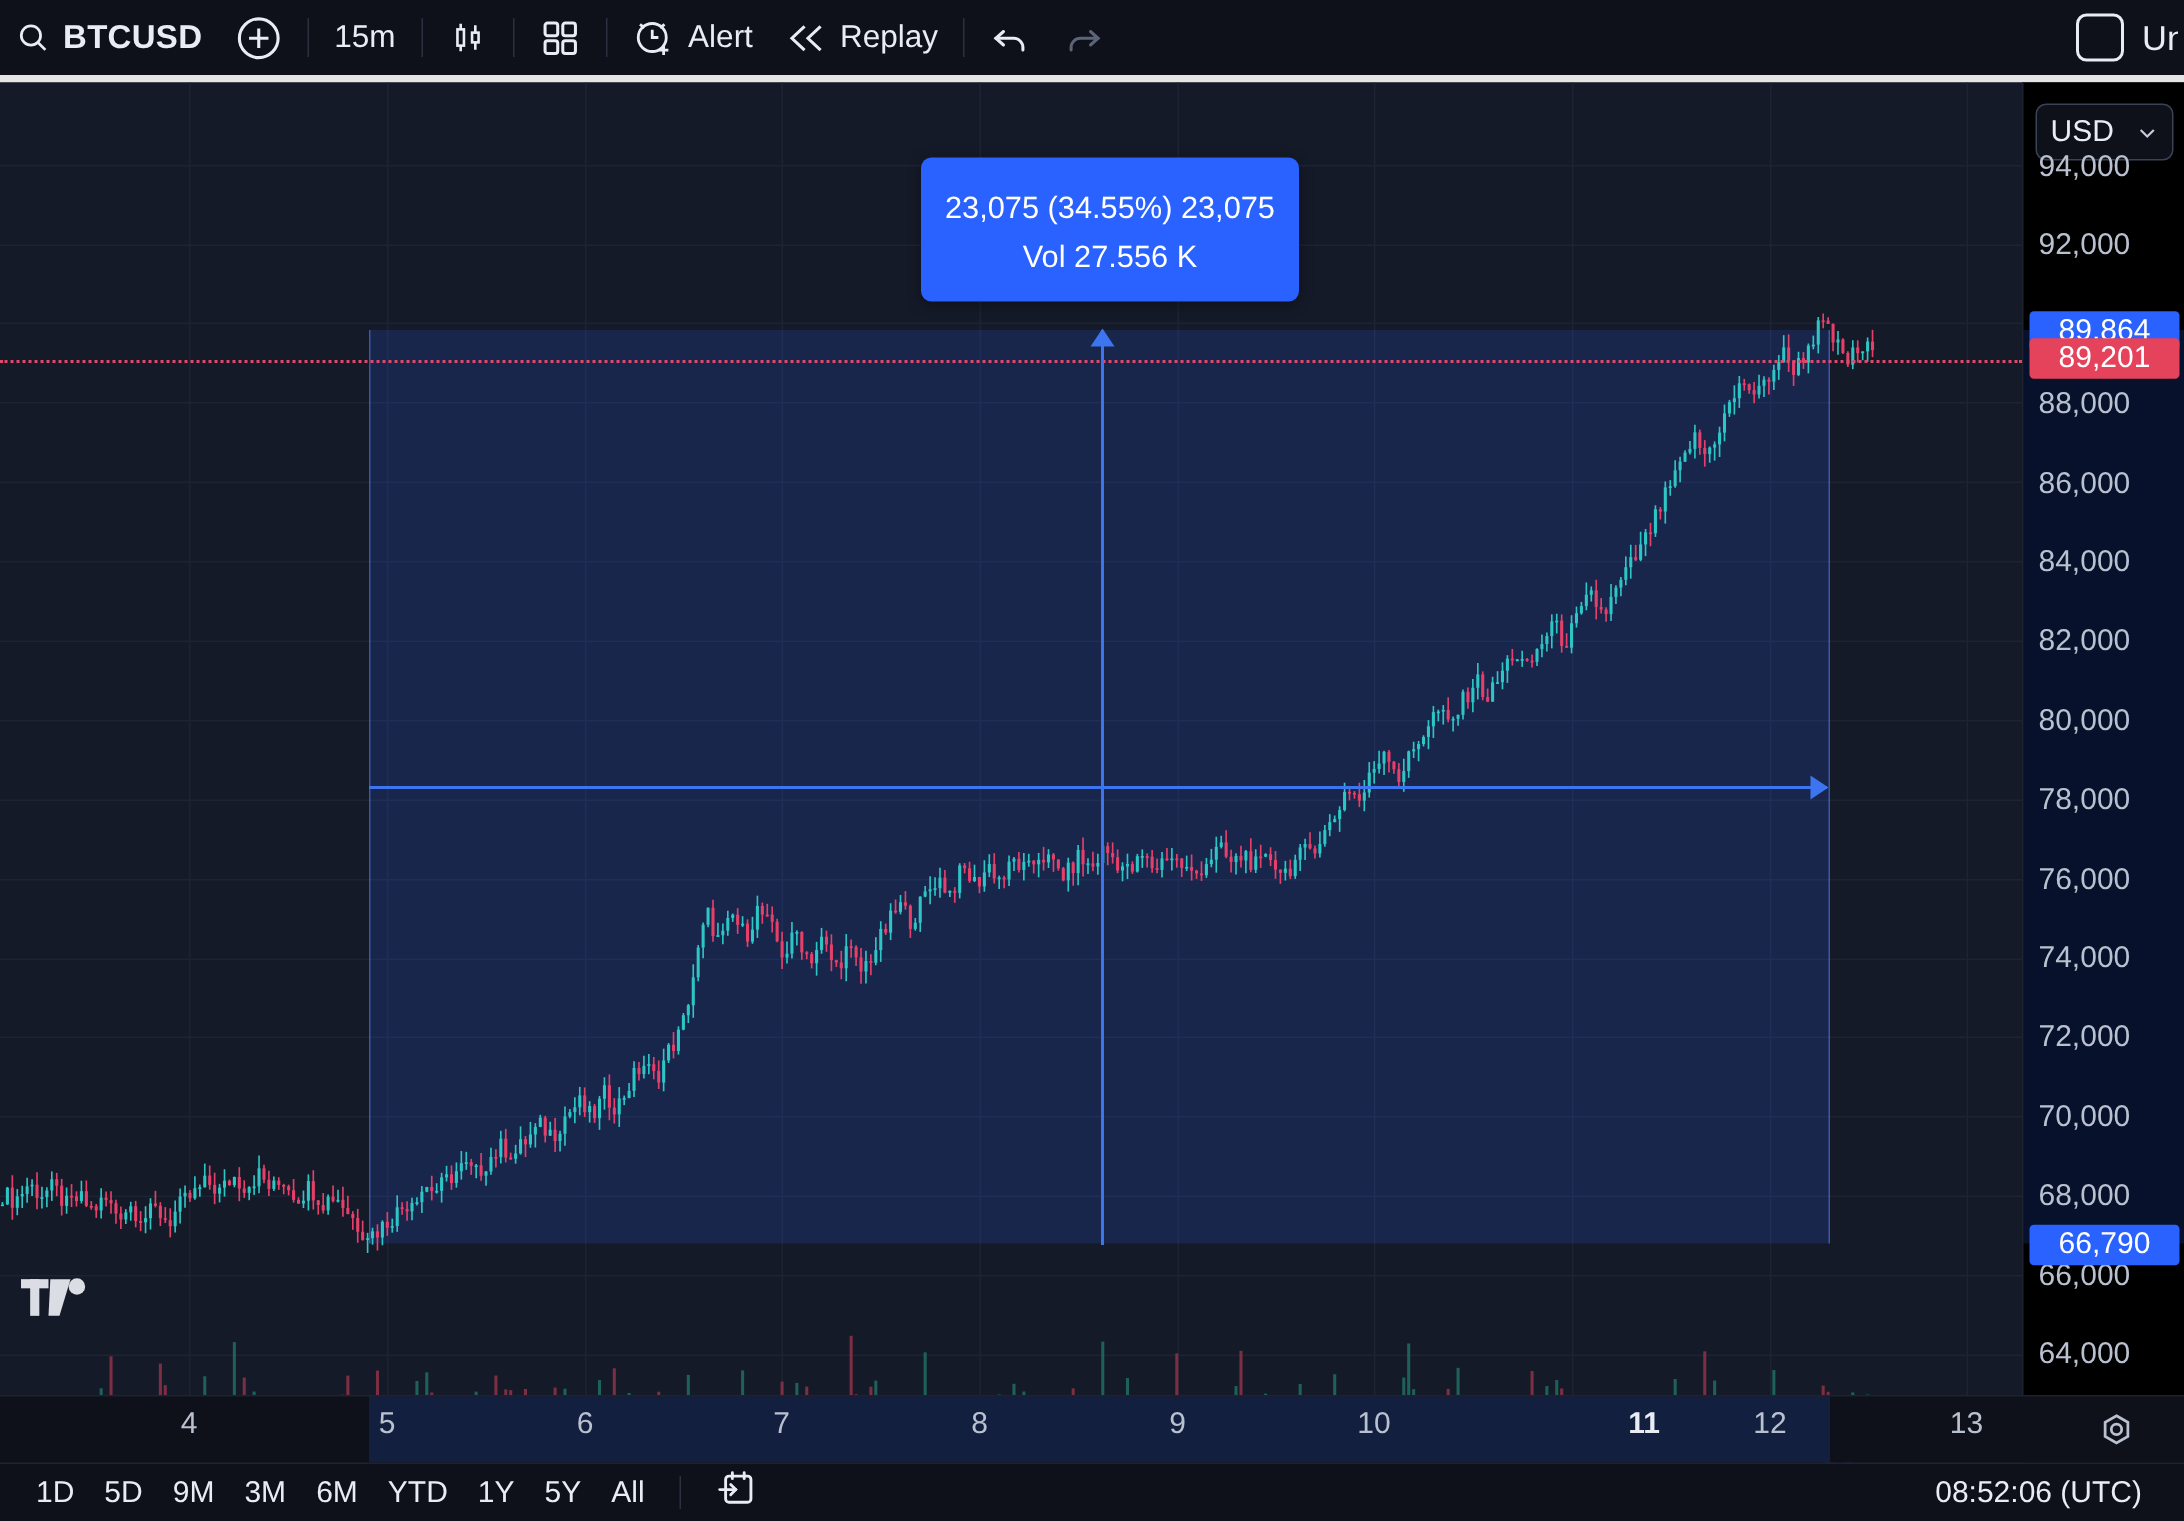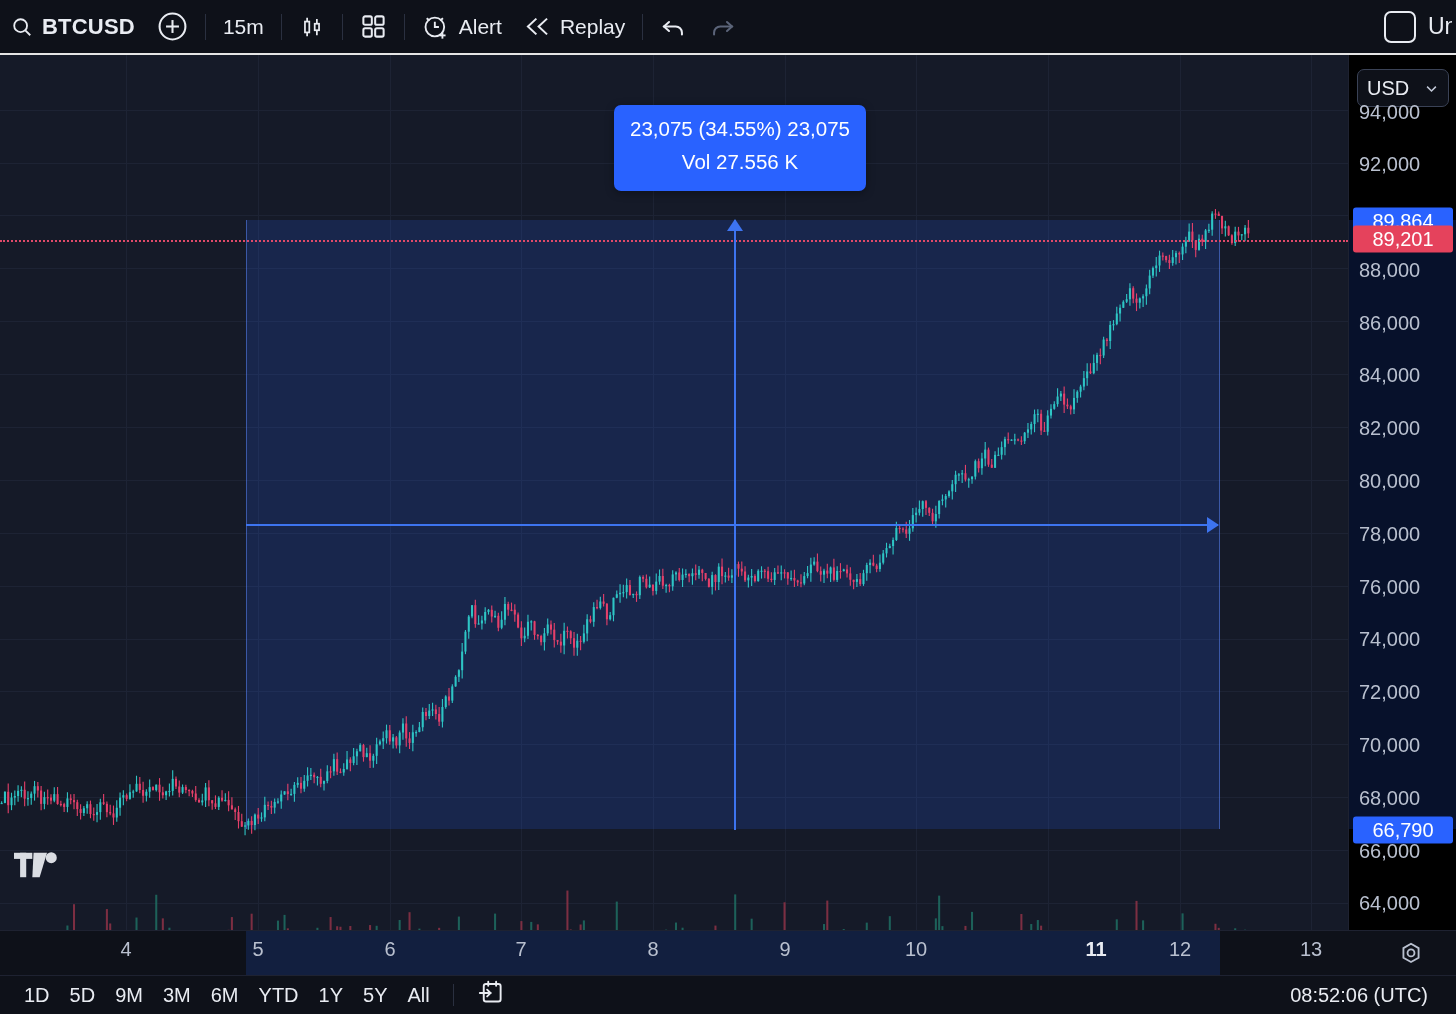--- a/index.html
+++ b/index.html
@@ -8,21 +8,21 @@
     background: #0e1119;
     font-family: "Liberation Sans", sans-serif;
     overflow: hidden;
   }
   #app { position: relative; width: 1456px; height: 1014px; background: #0e1119; }
 
   
   .topbar {
     position: absolute; left: 0; top: 0; width: 1456px; height: 55px;
     background: #0e1119; display: flex; align-items: center;
-    border-bottom: 2px solid #e5e5e5;
+    border-bottom: 5px solid #e5e5e5;
   }
   .tb-item {
     display: flex; align-items: center; gap: 9px;
     height: 40px; padding: 0 11px; border-radius: 6px;
     color: #e9ecf2; font-size: 21px; white-space: nowrap; cursor: pointer;
   }
   .tb-sep { width: 1px; height: 26px; background: #2a3040; margin: 0 6px; flex: none; }
   .tb-symbol { font-weight: 600; letter-spacing: .2px; font-size: 22px; }
   .icon { display: inline-flex; align-items: center; justify-content: center; flex: none; }
   .spacer { flex: 1; }
@@ -68,21 +68,21 @@
 
   
   .priceline {
     position: absolute; left: 0; width: 1348px; height: 0;
     border-top: 2px dotted #e0496a;
   }
 
   
   .measure-tip {
     position: absolute; background: #2962ff; border-radius: 7px;
-    padding: 7px 16px 13px; text-align: center; color: #ffffff;
+    padding: 17px 16px 13px; text-align: center; color: #ffffff;
     font-size: 20.5px; line-height: 33px; white-space: nowrap;
     box-shadow: 0 2px 9px rgba(0,0,0,.35);
   }
 
   
   .watermark {
     position: absolute; left: 14px; bottom: 95px;
     display: flex; align-items: center; gap: 13px;
     opacity: .93; pointer-events: none;
   }

